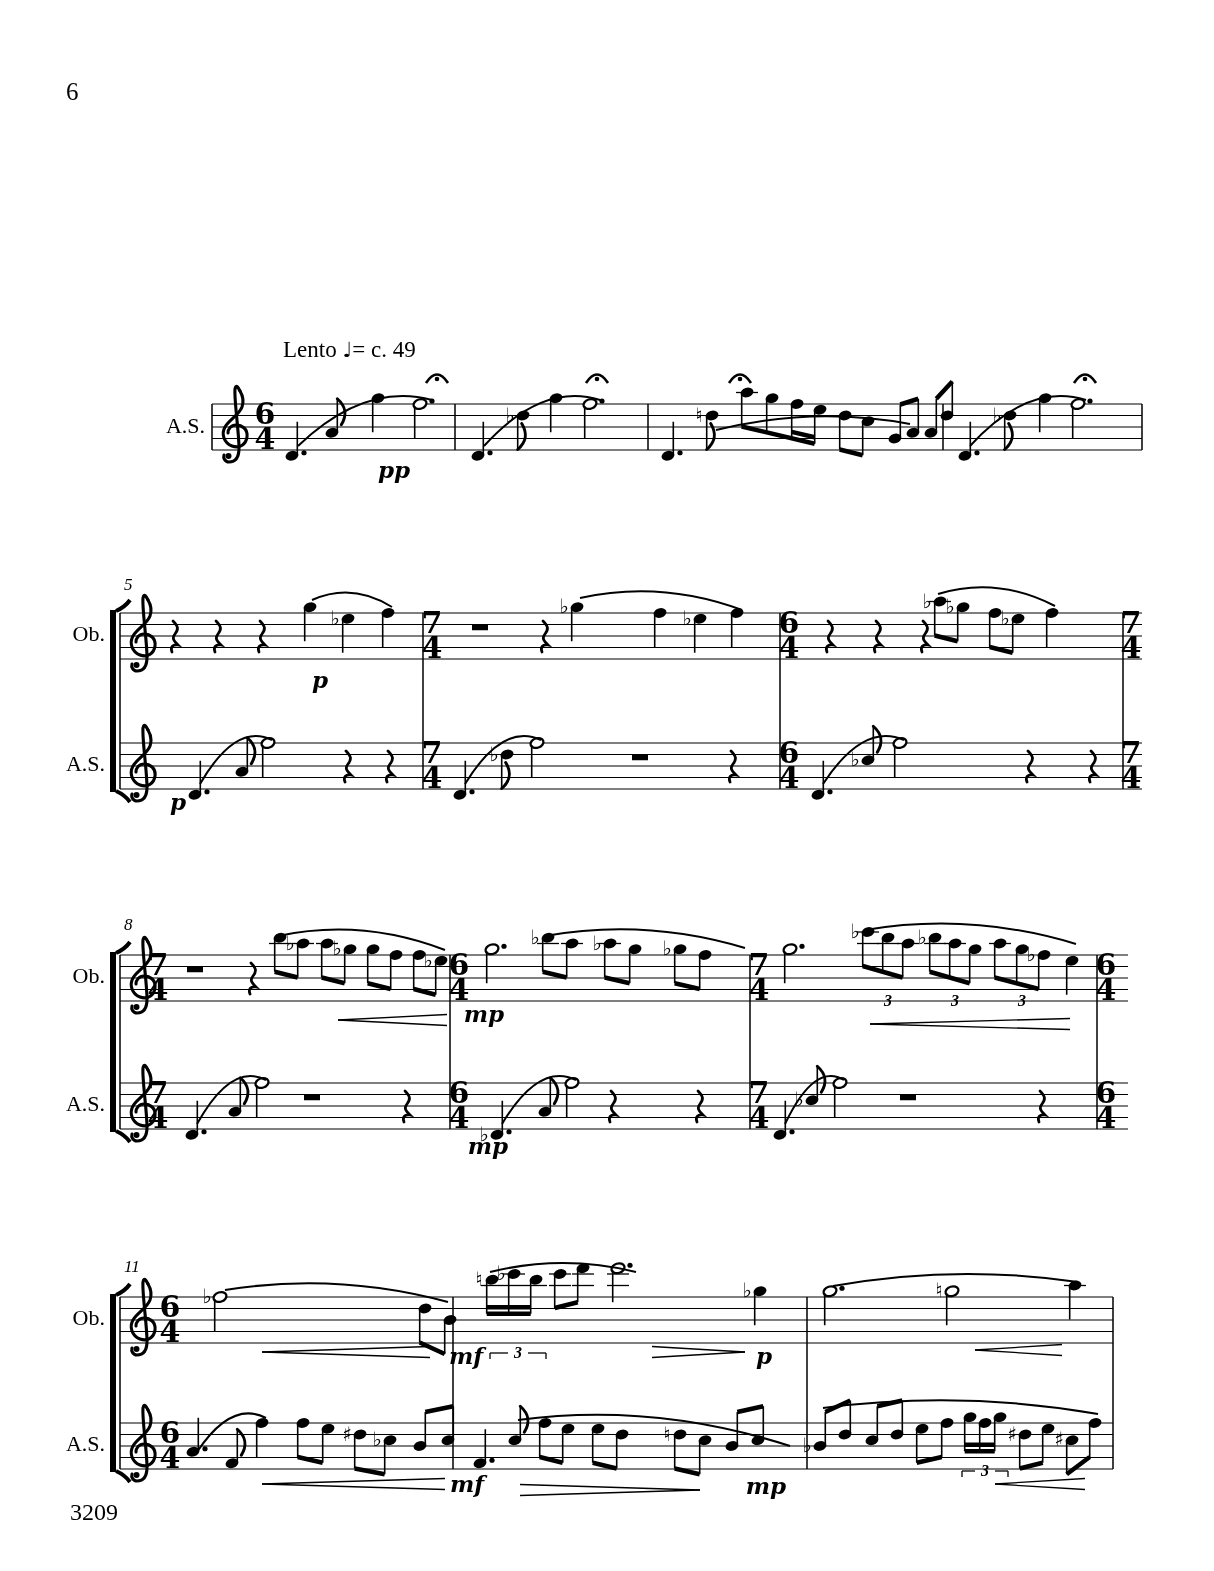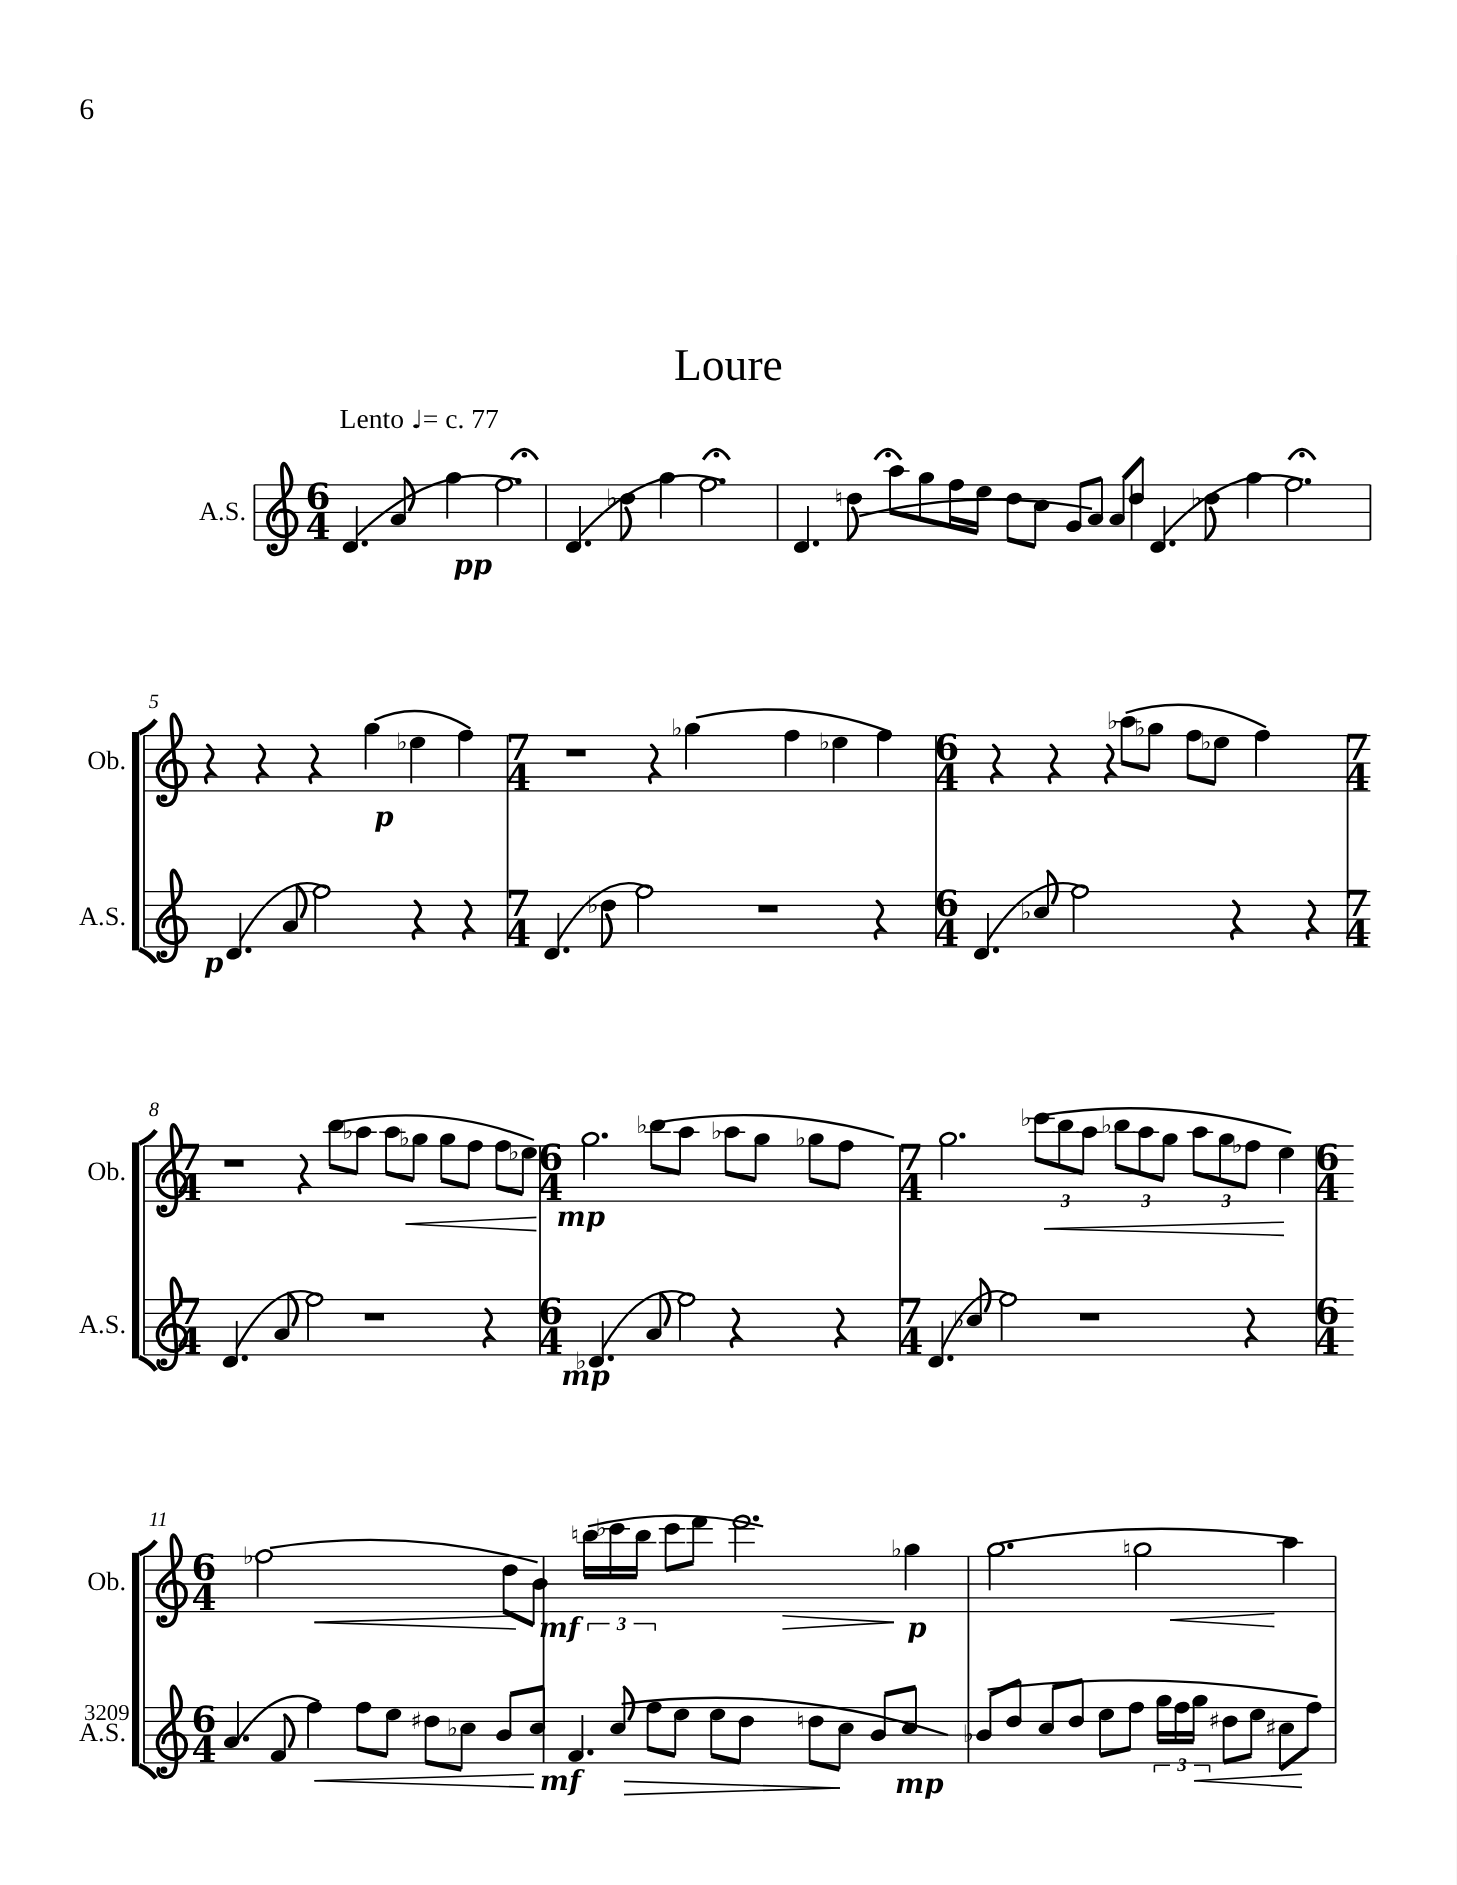--- a/index.html
+++ b/index.html
@@ -4,30 +4,29 @@
 <style>
   html,body{margin:0;padding:0;background:#e8e8e8;}
   .page{position:relative;width:1214px;height:1571px;background:#ffffff;
         font-family:"Liberation Serif",serif;color:#000;overflow:hidden;}
   .abs{position:absolute;}
   .page-number{left:66px;top:78px;font-size:25px;}
   .piece-title{left:0;top:283px;width:1214px;text-align:center;font-size:38px;}
   .tempo{left:283px;top:337px;font-size:23px;}
   .tempo .word{font-weight:normal;}
   .tempo .note{font-family:"DejaVu Sans",sans-serif;font-size:21px;}
-  .plate{left:70px;top:1417px;font-size:19px;}
+  .plate{left:70px;top:1499px;font-size:24px;}
   svg{position:absolute;left:0;top:0;}
 </style>
 </head>
 <body>
 
 <div class="page">
   <div class="abs page-number">6</div>
-  <div class="abs piece-title">Loure</div>
-  <div class="abs tempo"><span class="word">Lento</span>&nbsp;<span class="note">♩</span><span>= c. 77</span></div>
+  <div class="abs tempo"><span class="word">Lento</span>&nbsp;<span class="note">♩</span><span>= c. 49</span></div>
   <svg id="score" width="1214" height="1571" viewBox="0 0 1214 1571">
       <g>
         <line x1="212" y1="404" x2="212" y2="450" stroke="#000000" stroke-width="1.5"></line>
         <line x1="455" y1="404" x2="455" y2="450" stroke="#000000" stroke-width="1.5"></line>
         <line x1="648" y1="404" x2="648" y2="450" stroke="#000000" stroke-width="1.5"></line>
         <line x1="943" y1="404" x2="943" y2="450" stroke="#000000" stroke-width="1.5"></line>
         <line x1="1142" y1="404" x2="1142" y2="450" stroke="#000000" stroke-width="1.5"></line>
         <g>
           <line x1="212" y1="404" x2="1142" y2="404" stroke="#000000" stroke-width="1.1"></line>
           <line x1="212" y1="415.5" x2="1142" y2="415.5" stroke="#000000" stroke-width="1.1"></line>

